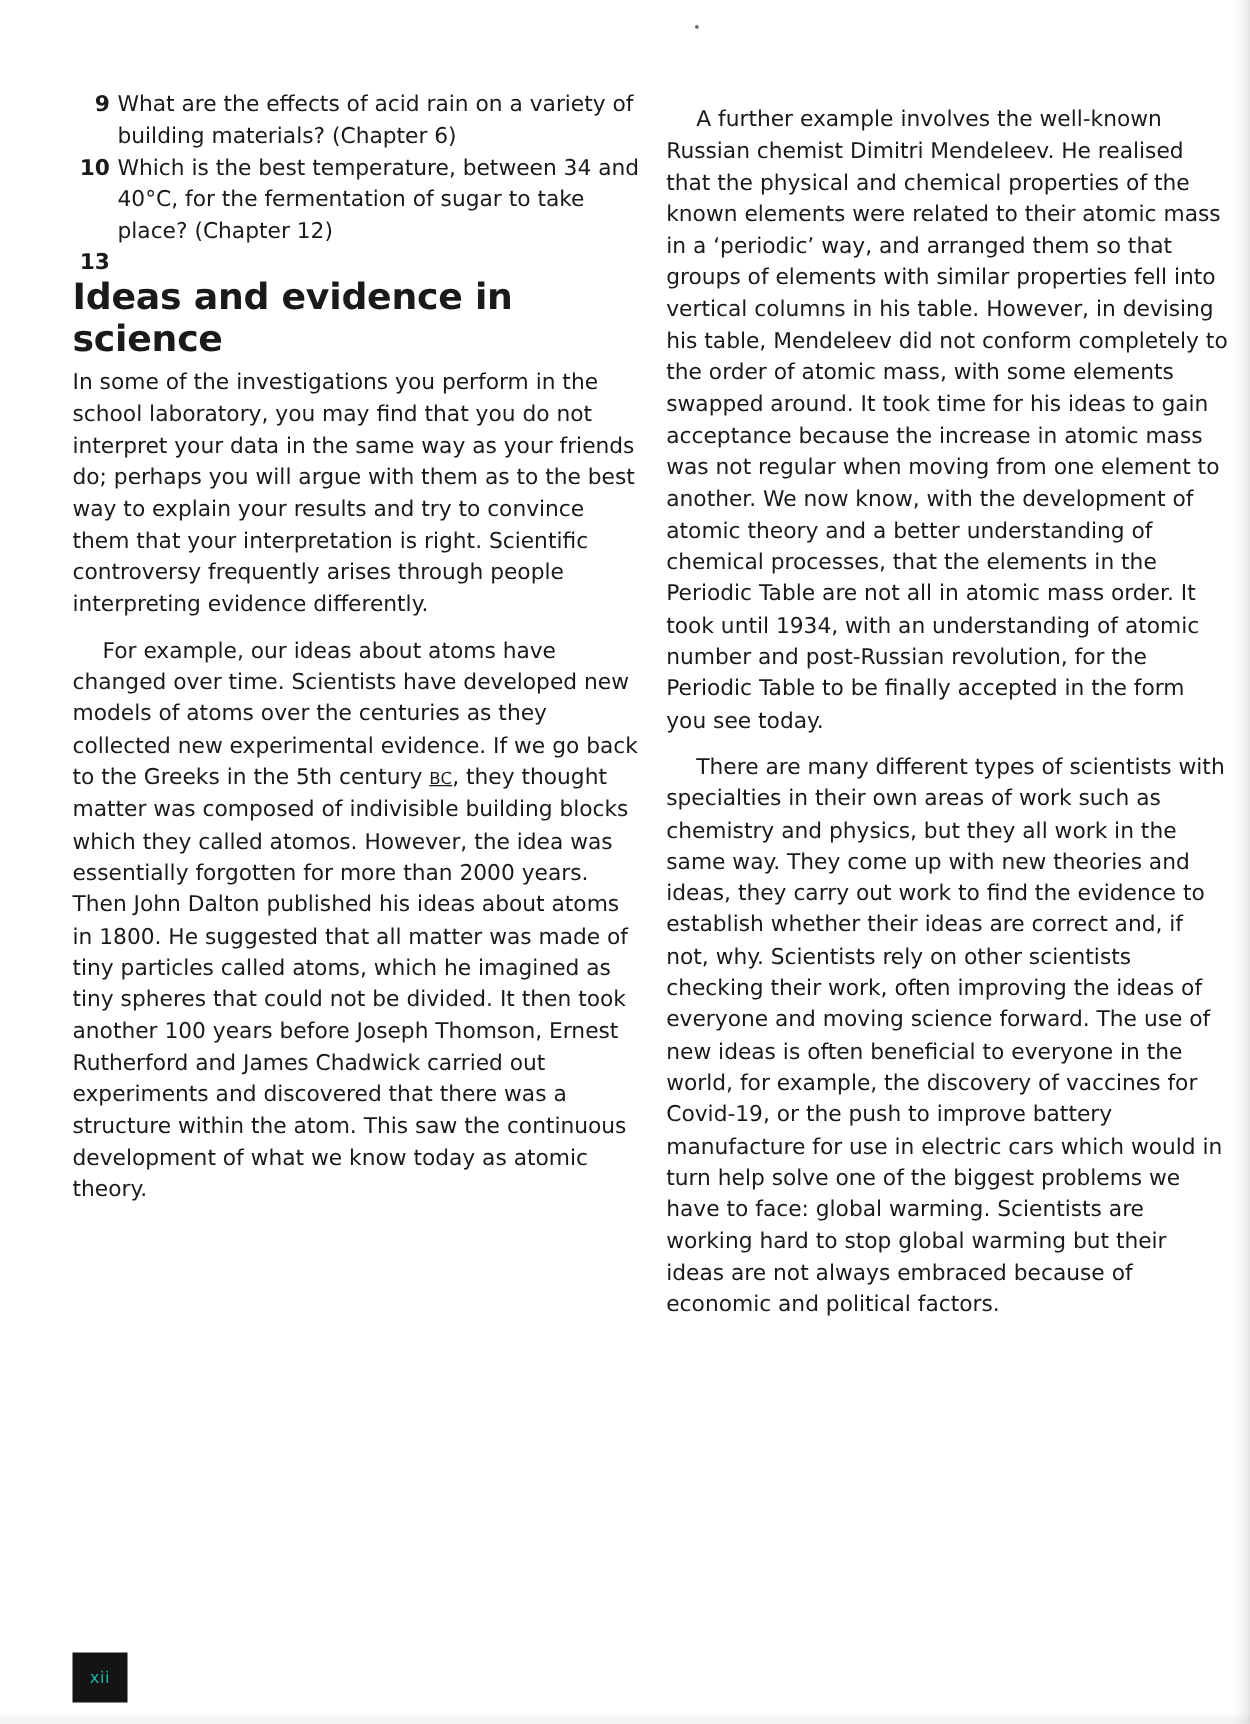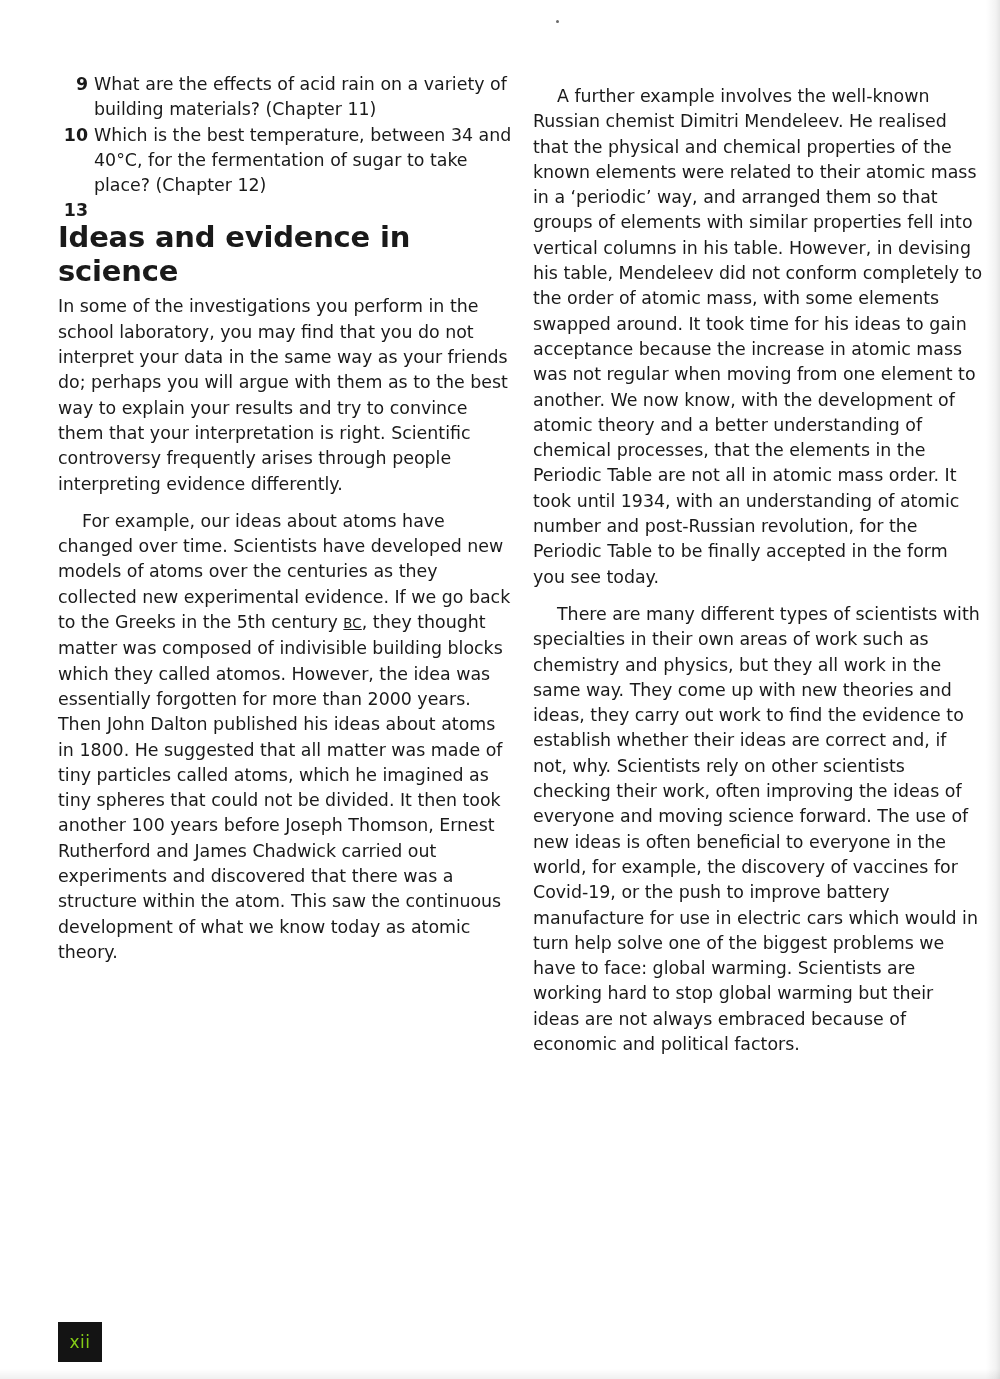--- a/index.html
+++ b/index.html
@@ -91,22 +91,22 @@
     letter-spacing: 0.2px;
     text-decoration: underline;
   }
   .folio {
     position: absolute;
     left: 58px;
     top: 1322px;
     width: 44px;
     height: 40px;
     background: #141414;
-    color: #84cc16;
-    font-size: 17px;
+    color: #14b8a6;
+    font-size: 13px;
     display: flex;
     align-items: center;
     justify-content: center;
     letter-spacing: 0.5px;
   }
   .edge-shadow {
     position: absolute;
     right: 0;
     top: 0;
     width: 14px;
@@ -131,21 +131,21 @@
 
   <div class="dot"></div>
 
   <div class="columns">
 
     <div class="col col-left">
 
       <ol class="qlist">
         <li>
           <span class="num">9</span>
-          <span>What are the effects of acid rain on a variety of building materials? (Chapter 11)</span>
+          <span>What are the effects of acid rain on a variety of building materials? (Chapter 6)</span>
         </li>
         <li>
           <span class="num">10</span>
           <span>Which is the best temperature, between 34 and 40°C, for the fermentation of sugar to take place? (Chapter 12)</span>
         </li>
         <li>
           <span class="num">13</span>
         </li>
       </ol>
 

